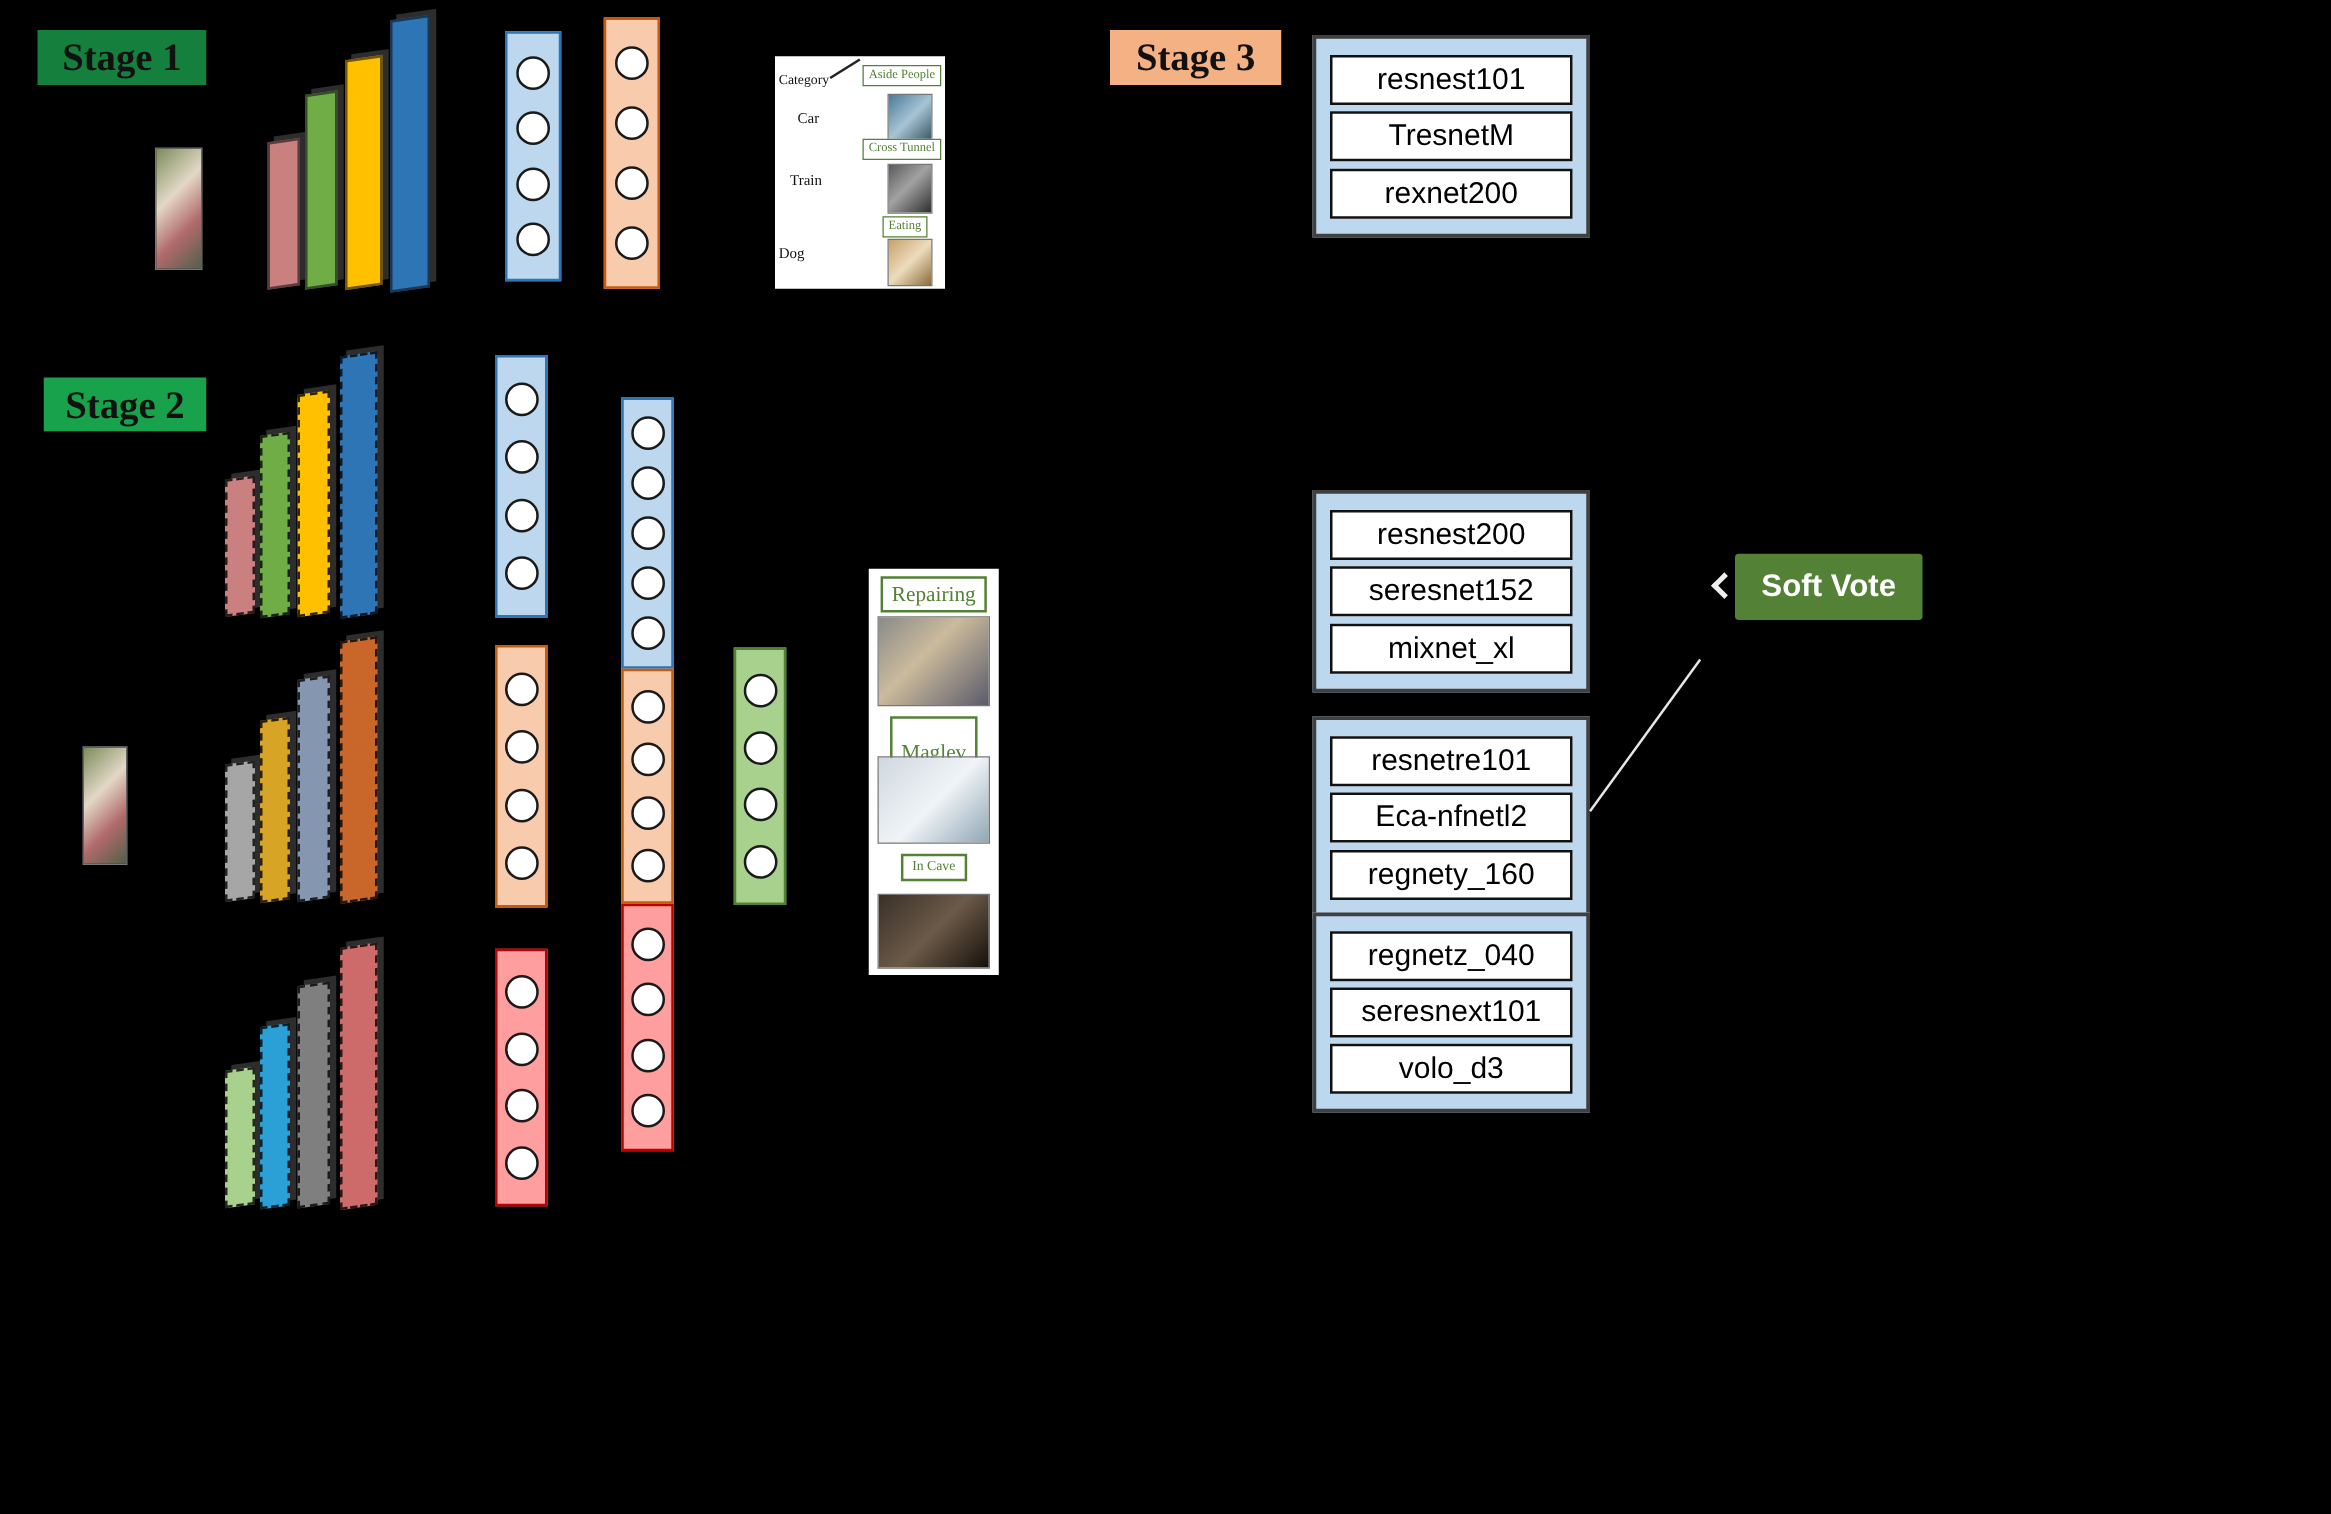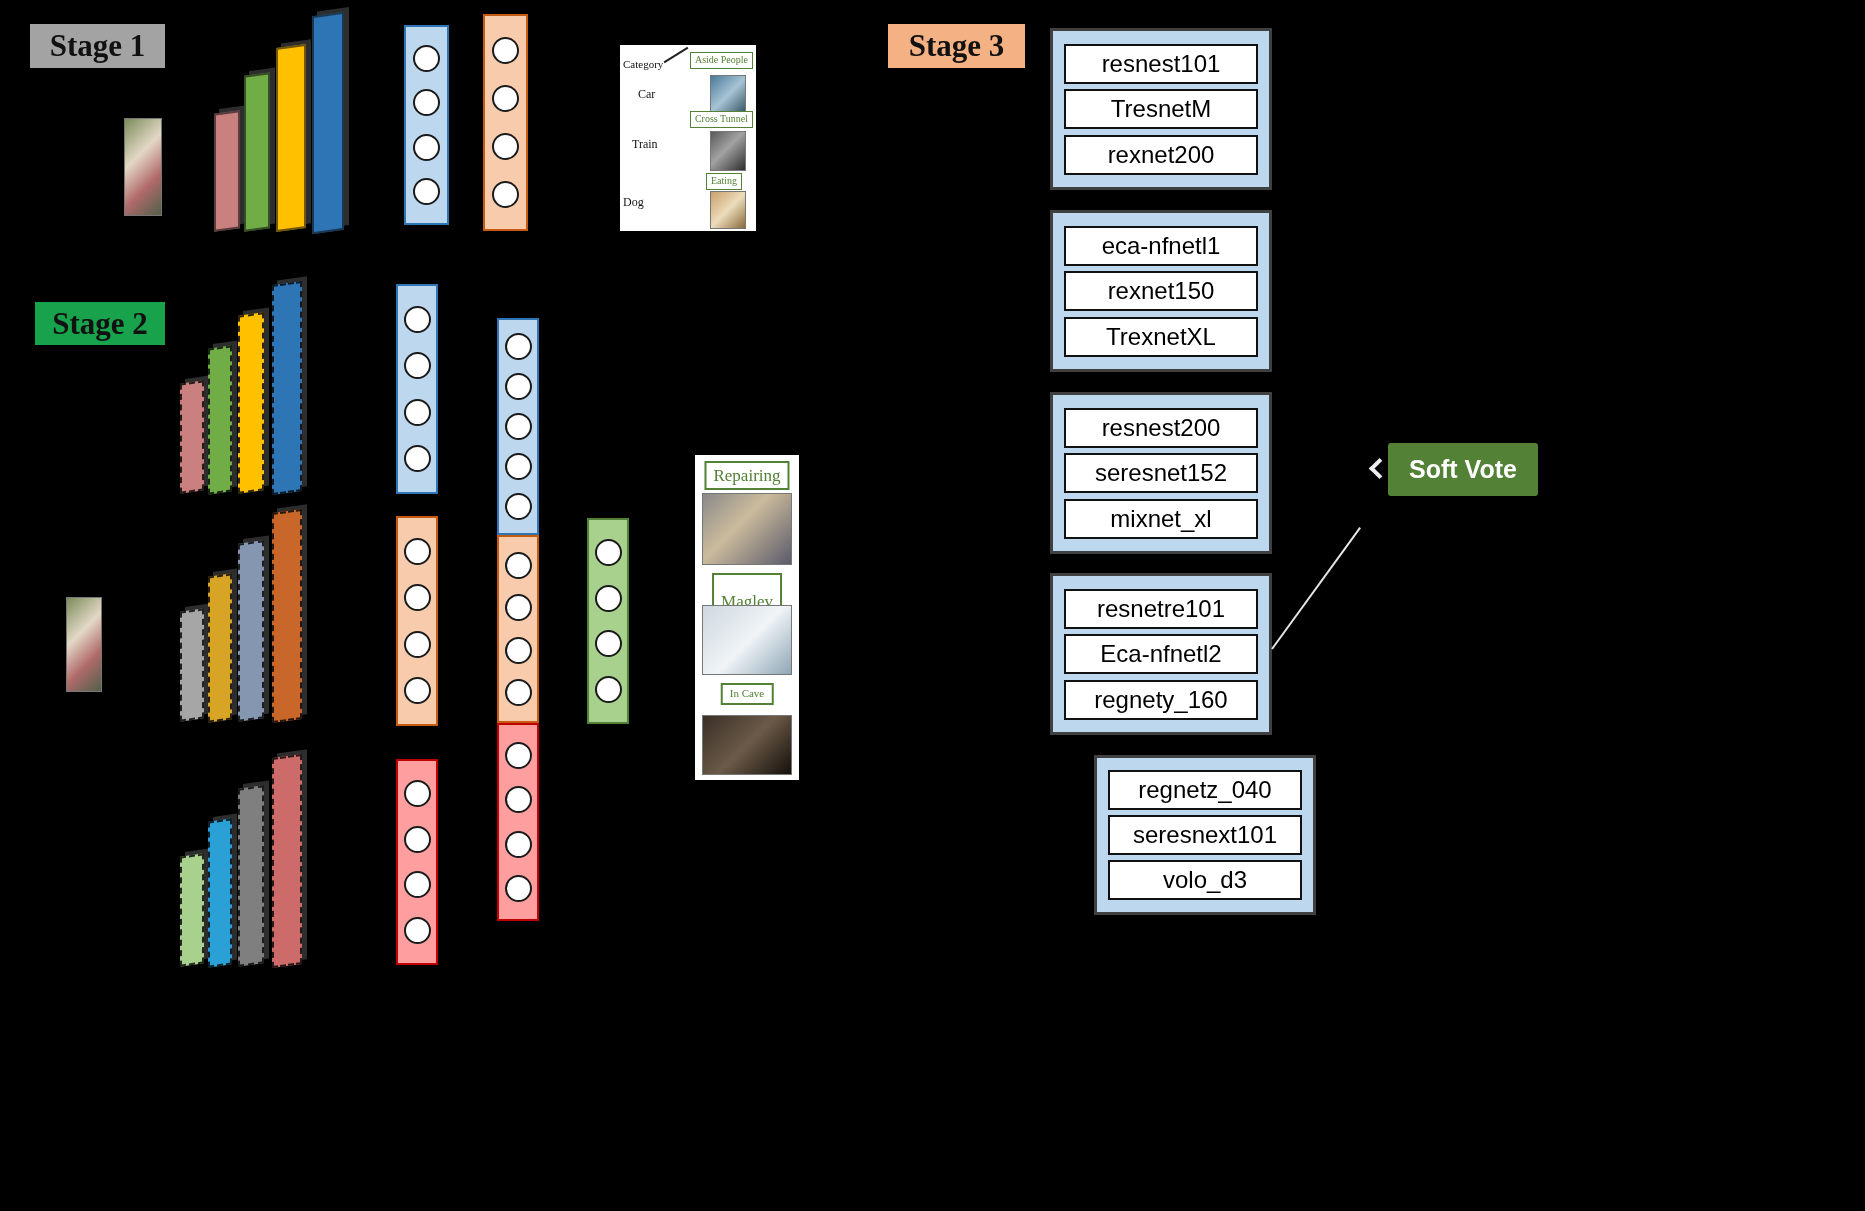--- a/index.html
+++ b/index.html
@@ -38,21 +38,21 @@
                display:flex; align-items:center; justify-content:center; border-radius:3px; }
   .chevron-left { position:absolute; width:15px; height:15px; border-left:4px solid #eee;
                   border-bottom:4px solid #eee; transform:rotate(45deg); }
   .connector { position:absolute; height:2px; background:#e6e6e6; transform-origin:left center; }
 </style>
 </head>
 <body>
 
 <div class="canvas">
 
-  <div class="stage-label" style="left:30px;top:24px;width:135px;height:44px;background:#a3a3a3;">Stage 1</div>
+  <div class="stage-label" style="left:30px;top:24px;width:135px;height:44px;background:#15803d;">Stage 1</div>
   <div class="stage-label" style="left:35px;top:302px;width:130px;height:43px;background:#17a24b;">Stage 2</div>
   <div class="stage-label" style="left:888px;top:24px;width:137px;height:44px;background:#f4b183;">Stage 3</div>
 
   <div class="photo input-photo" style="left:124px;top:118px;width:38px;height:98px;"></div>
 
   <div class="layer" style="left:214px;top:112px;width:26px;height:118px;background:#c9807f;"></div>
   <div class="layer" style="left:244px;top:74px;width:26px;height:156px;background:#70ad47;"></div>
   <div class="layer" style="left:276px;top:46px;width:30px;height:184px;background:#ffc000;"></div>
   <div class="layer" style="left:312px;top:14px;width:32px;height:218px;background:#2e75b6;"></div>
 
@@ -153,36 +153,31 @@
     <div class="photo maglev-photo" style="left:7px;top:150px;width:90px;height:70px;"></div>
     <span class="glabel" style="left:50%;transform:translateX(-50%);top:228px;font-size:11px;padding:2px 7px;border-width:2px;white-space:nowrap;">In Cave</span>
     <div class="photo cave-photo" style="left:7px;top:260px;width:90px;height:60px;"></div>
   </div>
 
   <div class="group" style="top:28px;">
     <div class="model-box">resnest101</div>
     <div class="model-box">TresnetM</div>
     <div class="model-box">rexnet200</div>
   </div>
-  <div class="group" style="top:210px;">
-    <div class="model-box">eca-nfnetl1</div>
-    <div class="model-box">rexnet150</div>
-    <div class="model-box">TrexnetXL</div>
-  </div>
   <div class="group" style="top:392px;">
     <div class="model-box">resnest200</div>
     <div class="model-box">seresnet152</div>
     <div class="model-box">mixnet_xl</div>
   </div>
   <div class="group" style="top:573px;">
     <div class="model-box">resnetre101</div>
     <div class="model-box">Eca-nfnetl2</div>
     <div class="model-box">regnety_160</div>
   </div>
-  <div class="group" style="top:755px;height:160px;margin-left:44px;">
+  <div class="group" style="top:730px;height:160px;">
     <div class="model-box">regnetz_040</div>
     <div class="model-box">seresnext101</div>
     <div class="model-box">volo_d3</div>
   </div>
 
   <div class="connector" style="left:1272px;top:648px;width:150px;transform:rotate(-54deg);"></div>
 
   <div class="chevron-left" style="left:1372px;top:461px;"></div>
   <div class="soft-vote">Soft Vote</div>
 

